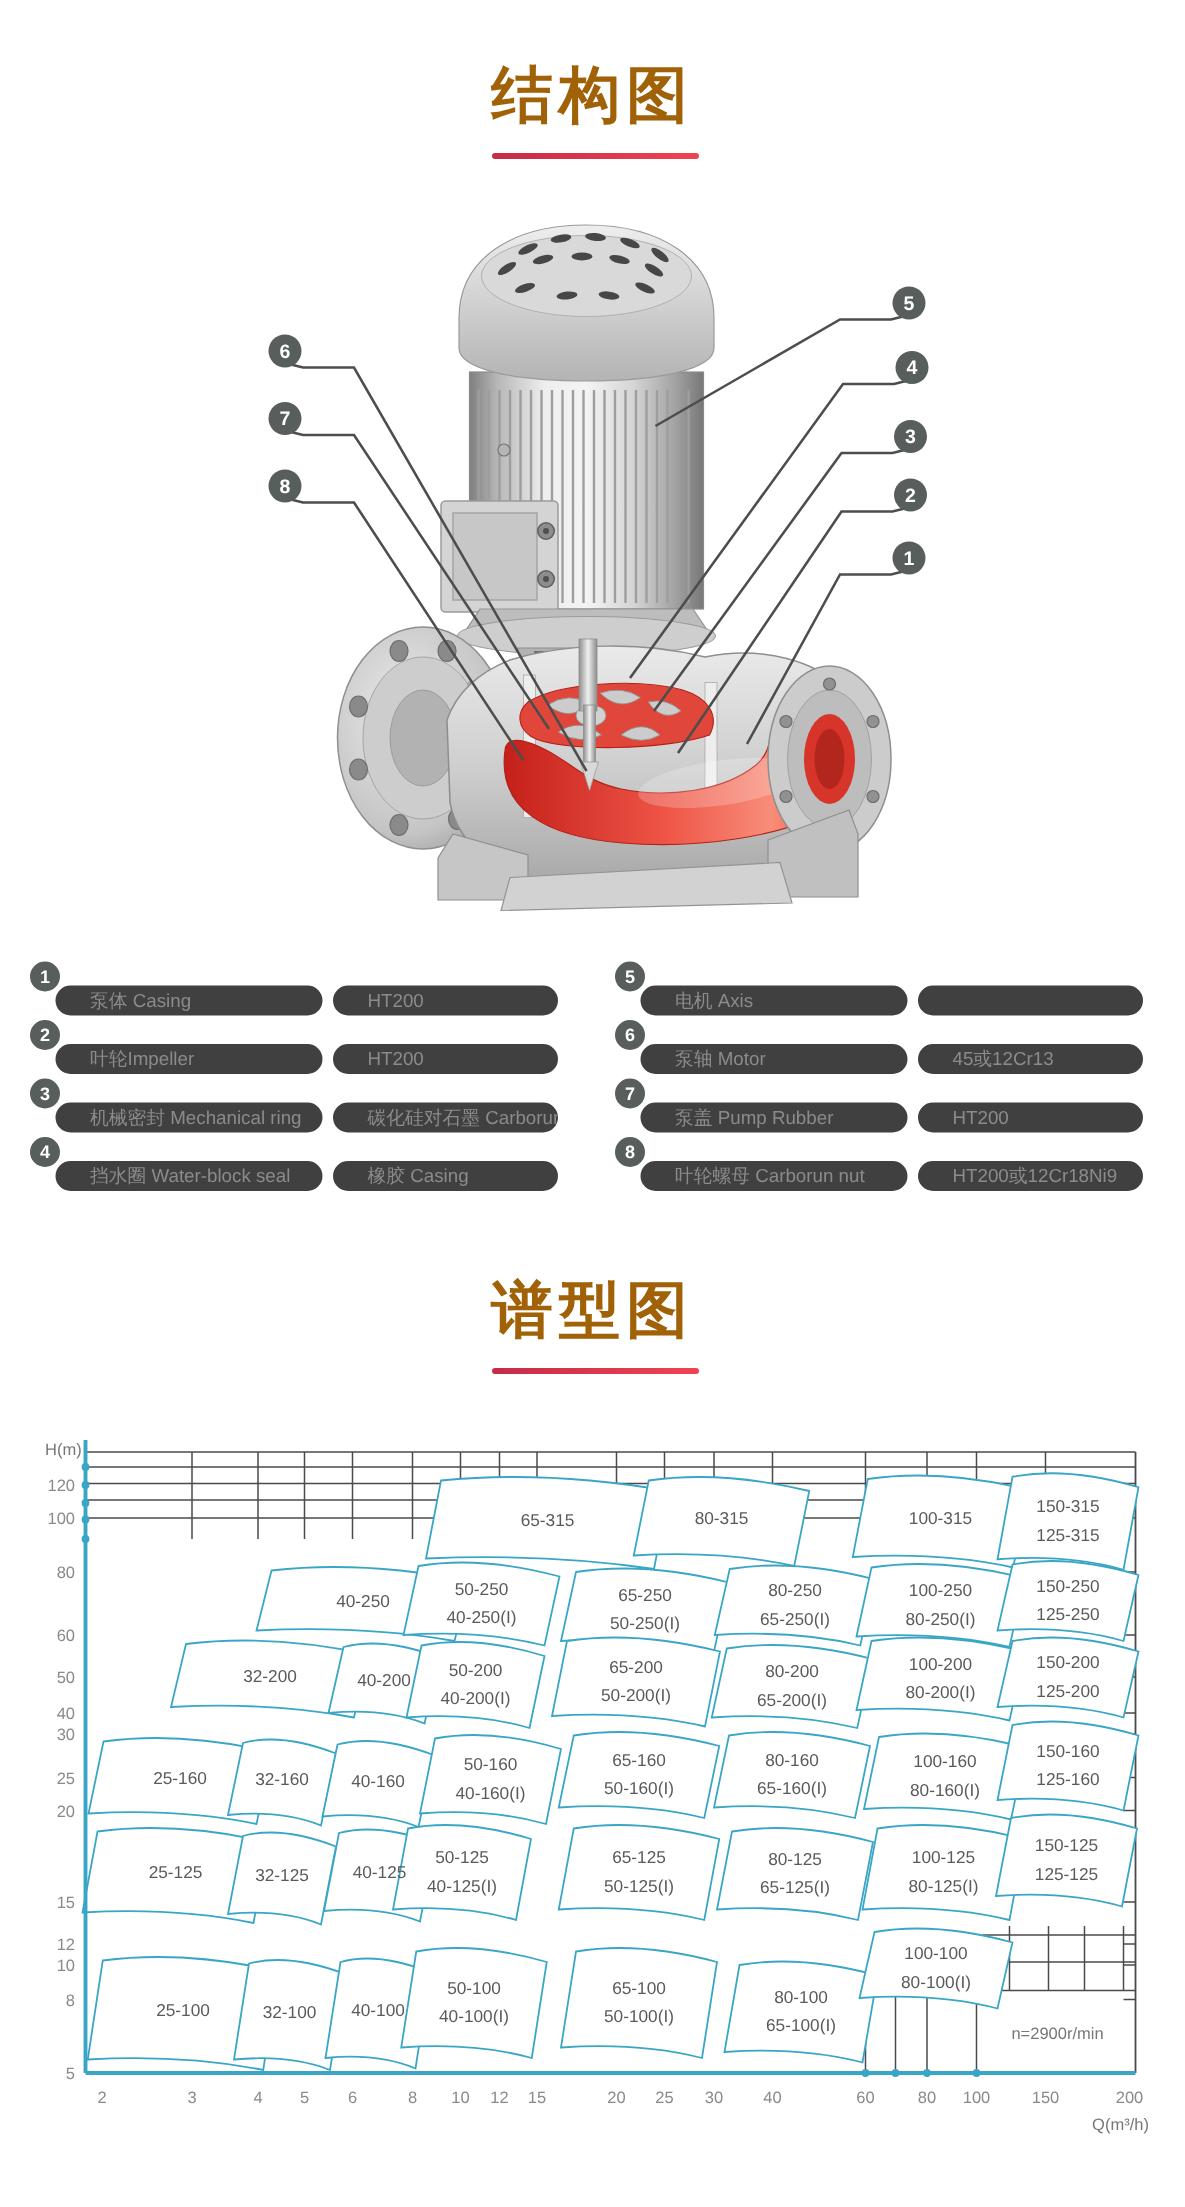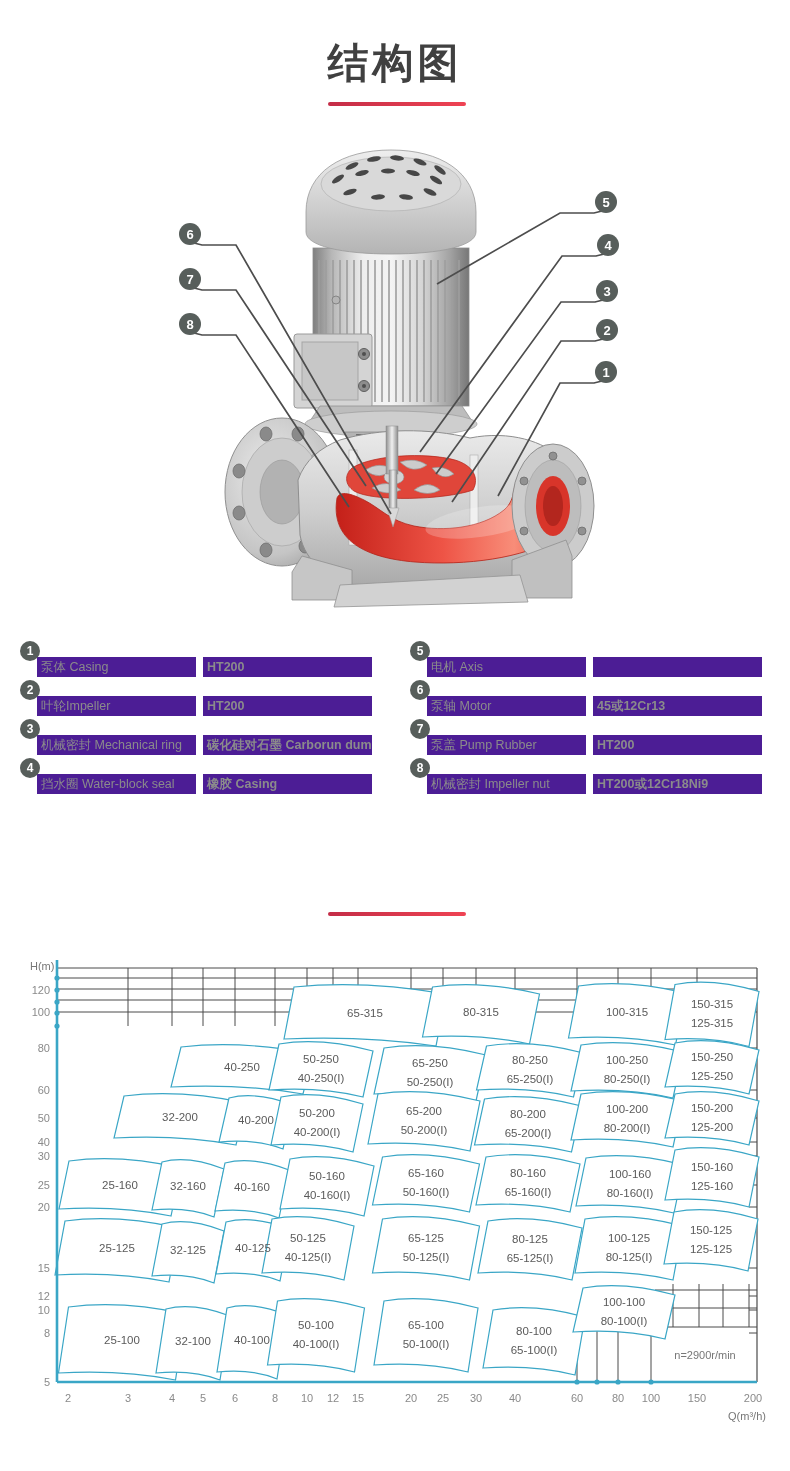--- a/index.html
+++ b/index.html
@@ -1,35 +1,35 @@
 <!DOCTYPE html>
 <html><head>
 <meta charset="utf-8">
 <style>
   html,body{margin:0;padding:0;background:#fff;}
   .page{position:relative;width:790px;height:1471px;background:#fff;overflow:hidden;
         font-family:"Liberation Sans",sans-serif;}
   .section-title{position:absolute;left:0;width:790px;text-align:center;
-        font-size:41px;font-weight:bold;color:#404040;letter-spacing:4px;
+        font-size:41px;font-weight:bold;color:#a16207;letter-spacing:4px;
         font-family:"DejaVu Sans","Liberation Sans",sans-serif;}
   .title-underline{position:absolute;left:328px;width:138px;height:4px;border-radius:2px;
         background:linear-gradient(90deg,#c42d47,#ef4353);}
   #t1{top:36px;} .u1{top:102px;}
   #t2{top:846px;} .u2{top:912px;}
   svg{position:absolute;left:0;}
   #diagram-svg{top:120px;}
   #chart-svg{top:935px;}
   .parts-table{position:absolute;width:335px;}
   #table-left{left:37px;top:657px;}
   #table-right{left:427px;top:657px;}
   .part-row{position:relative;display:flex;gap:7px;height:20px;margin-bottom:19px;}
-  .cell{background:#4c1d95;height:20px;line-height:20px;font-size:12.5px;color:#8b8b8b;
-        padding-left:4px;overflow:hidden;white-space:nowrap;}
+  .cell{background:#404040;height:20px;line-height:20px;font-size:12.5px;color:#8b8b8b;
+        padding-left:23px;overflow:hidden;white-space:nowrap;border-radius:10px;}
   .c1{width:155px;flex:none;}
-  .c2{flex:1;font-weight:bold;}
+  .c2{flex:1;}
   .badge{position:absolute;left:-17px;top:-16px;width:20px;height:20px;border-radius:50%;
         background:#575e5b;color:#fff;font-size:12px;font-weight:bold;text-align:center;
         line-height:20px;z-index:2;}
 </style>
 </head>
 <body>
 
 <div class="page">
 
   <div class="section-title" id="t1">结构图</div>
@@ -237,25 +237,26 @@
         <div class="cell c1">泵轴 Motor</div>
         <div class="cell c2">45或12Cr13</div>
       </div>
       <div class="part-row">
         <span class="badge">7</span>
         <div class="cell c1">泵盖 Pump Rubber</div>
         <div class="cell c2">HT200</div>
       </div>
       <div class="part-row">
         <span class="badge">8</span>
-        <div class="cell c1">机械密封 Impeller nut</div>
+        <div class="cell c1">叶轮螺母 Carborun nut</div>
         <div class="cell c2">HT200或12Cr18Ni9</div>
       </div>
     </div>
 
+  <div class="section-title" id="t2">谱型图</div>
   <div class="title-underline u2"></div>
 
   <svg id="chart-svg" width="790" height="515" viewBox="0 935 790 515">
       <g>
         <line x1="57" y1="968" x2="757" y2="968" stroke="#4a4a4a" stroke-width="1"></line>
         <line x1="57" y1="978" x2="757" y2="978" stroke="#4a4a4a" stroke-width="1"></line>
         <line x1="57" y1="989" x2="757" y2="989" stroke="#4a4a4a" stroke-width="1"></line>
         <line x1="57" y1="1000" x2="757" y2="1000" stroke="#4a4a4a" stroke-width="1"></line>
         <line x1="57" y1="1012" x2="757" y2="1012" stroke="#4a4a4a" stroke-width="1"></line>
         <line x1="128" y1="968" x2="128" y2="1026" stroke="#4a4a4a" stroke-width="1"></line>

